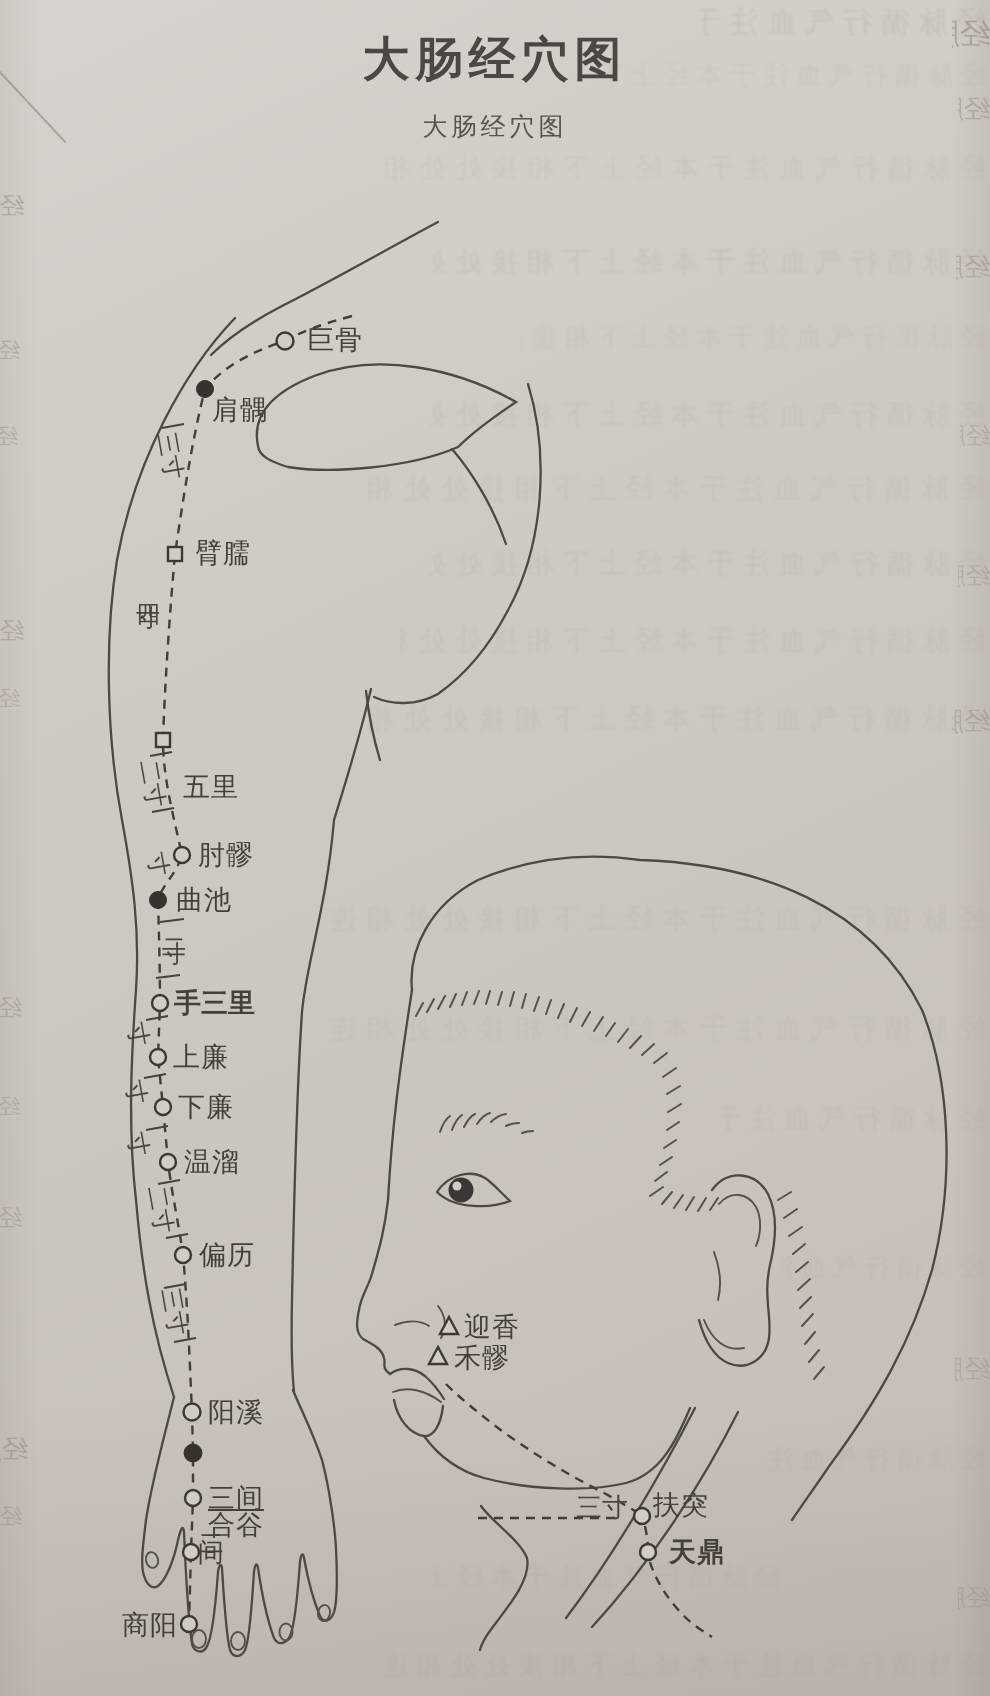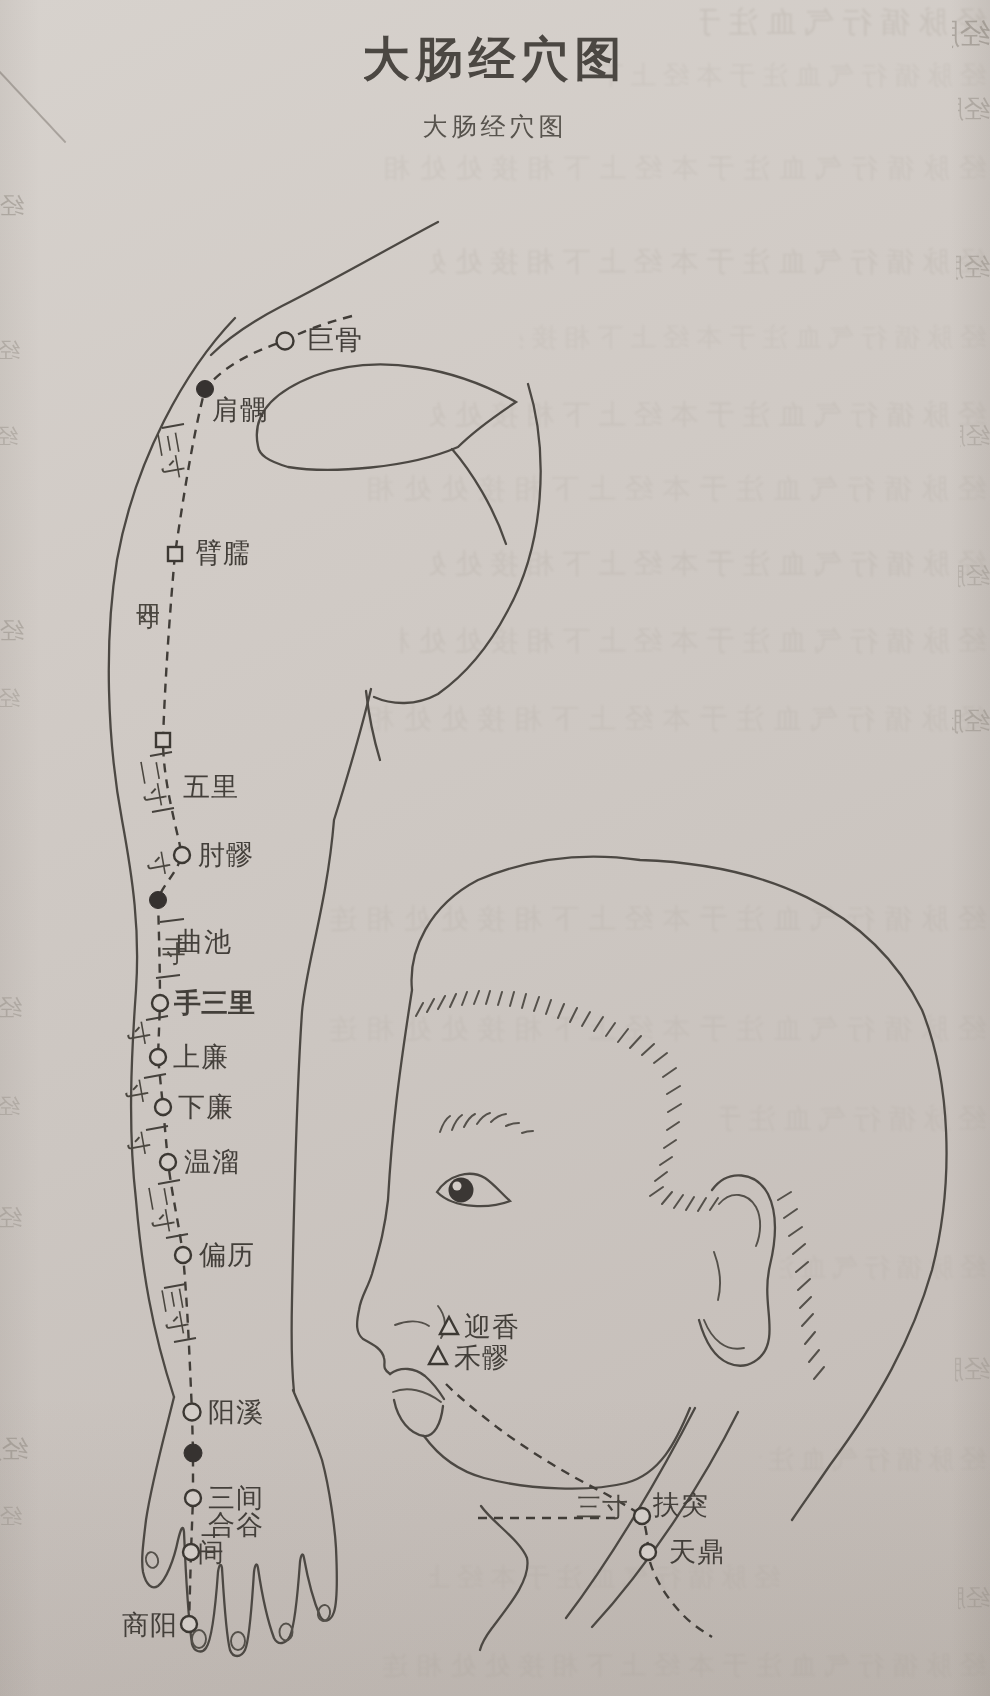--- a/index.html
+++ b/index.html
@@ -190,36 +190,36 @@
       <circle class="mark-open" cx="642" cy="1516" r="8"></circle>
       <circle class="mark-open" cx="648" cy="1552" r="8"></circle>
     </g>
   </svg>
 
   <div class="label" style="left:307px;top:326px;">巨骨</div>
   <div class="label" style="left:212px;top:396px;text-align:right;">肩髃</div>
   <div class="label" style="left:195px;top:539px;">臂臑</div>
   <div class="label" style="left:183px;top:726px;margin-top:47px;">五里</div>
   <div class="label" style="left:198px;top:841px;">肘髎</div>
-  <div class="label" style="left:176px;top:928px;">曲池</div>
+  <div class="label" style="left:176px;top:886px;">曲池</div>
   <div class="label label-3" style="left:174px;top:989px;">手三里</div>
   <div class="label" style="left:173px;top:1043px;">上廉</div>
   <div class="label" style="left:178px;top:1093px;">下廉</div>
   <div class="label" style="left:184px;top:1148px;">温溜</div>
   <div class="label" style="left:199px;top:1241px;">偏历</div>
   <div class="label" style="left:208px;top:1398px;">阳溪</div>
   <div class="label" style="left:208px;top:1511px;">合谷</div>
-  <div class="label" style="left:208px;top:1484px;">三间</div>
+  <div class="label" style="left:208px;top:1484px;text-decoration:underline;">三间</div>
   <div class="label label-vert" style="left:197px;top:1516px;font-size:26px;">二间</div>
   <div class="label" style="left:122px;top:1611px;font-family:Liberation Serif, serif;">商阳</div>
 
   <div class="label" style="left:464px;top:1313px;">迎香</div>
   <div class="label" style="left:454px;top:1344px;">禾髎</div>
   <div class="label" style="left:653px;top:1491px;">扶突</div>
-  <div class="label" style="left:669px;top:1538px;">天鼎</div>
+  <div class="label" style="left:669px;top:1538px;font-weight:bold;">天鼎</div>
 
   <div class="measure measure-rot" style="left:178px;top:430px;">三寸</div>
   <div class="measure measure-vert" style="left:136px;top:586px;">四寸</div>
   <div class="measure measure-rot" style="left:160px;top:758px;">二寸</div>
   <div class="measure measure-rot" style="left:168px;top:850px;">寸</div>
   <div class="measure measure-vert" style="left:162px;top:922px;">二寸</div>
   <div class="measure measure-rot" style="left:148px;top:1020px;">寸</div>
   <div class="measure measure-rot" style="left:146px;top:1078px;">寸</div>
   <div class="measure measure-rot" style="left:148px;top:1130px;">寸</div>
   <div class="measure measure-rot" style="left:168px;top:1184px;">二寸</div>

